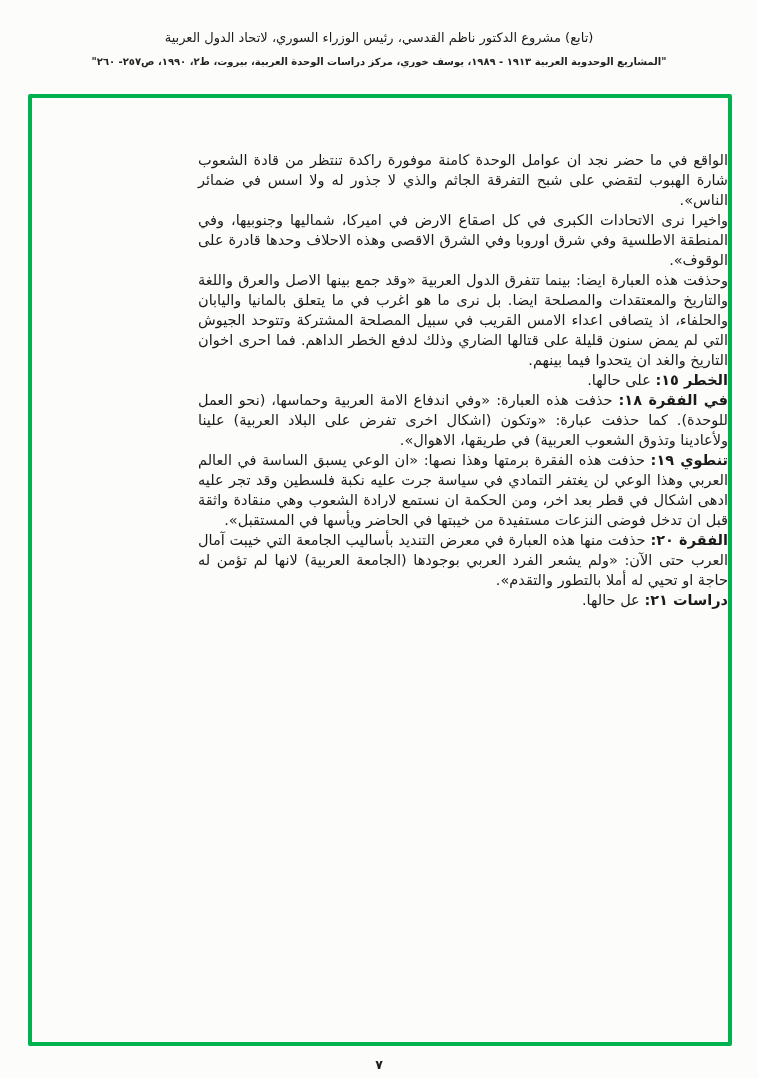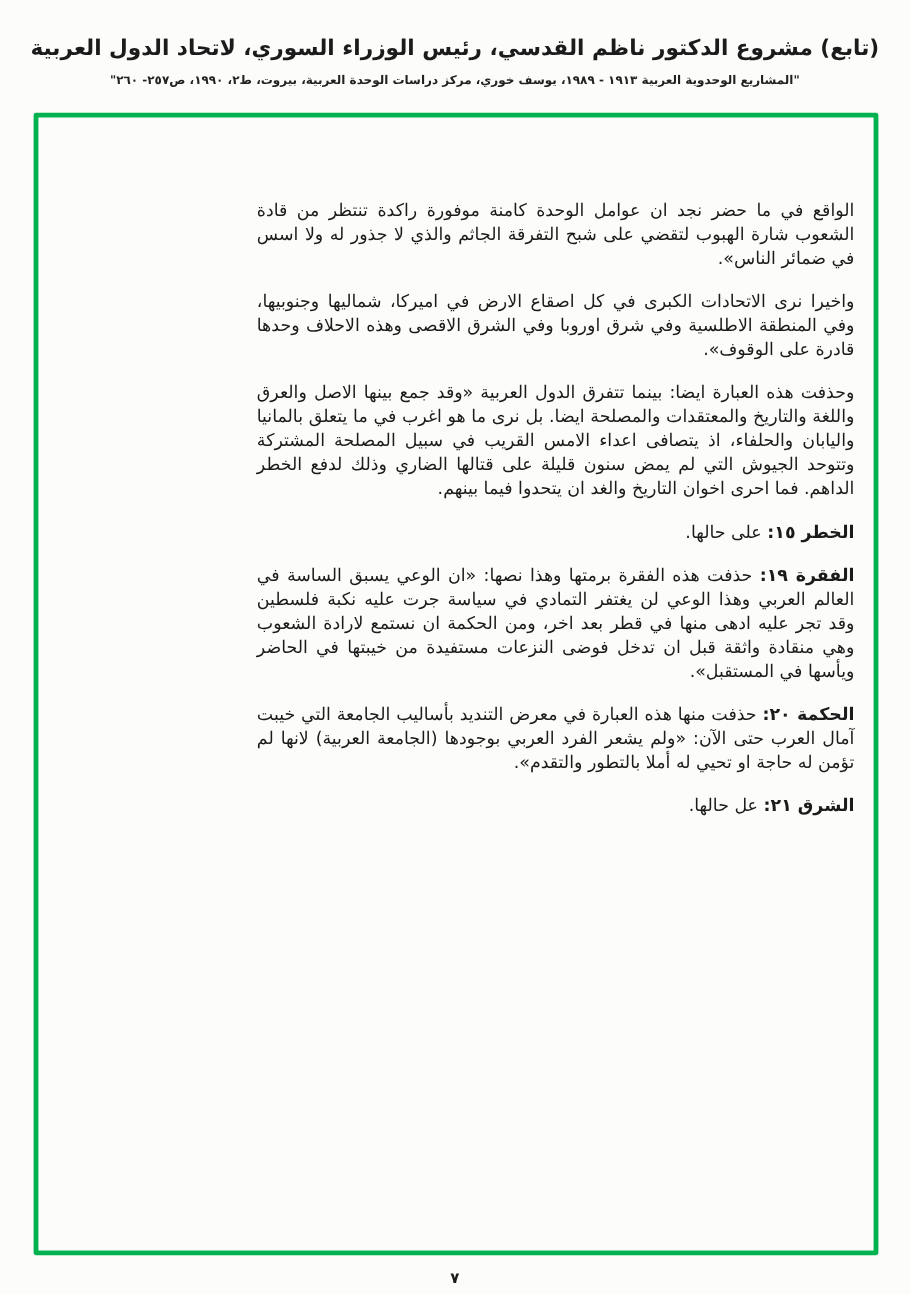--- a/index.html
+++ b/index.html
@@ -17,22 +17,22 @@
     direction: rtl;
   }
   .header {
     position: absolute;
     top: 30px;
     left: 0;
     right: 0;
     text-align: center;
   }
   .header-title {
-    font-size: 18px;
-    font-weight: bold;
+    font-size: 13px;
+    font-weight: normal;
     letter-spacing: 0.2px;
   }
   .header-source {
     font-size: 10px;
     font-weight: bold;
     margin-top: 11px;
     color: #222;
   }
   .frame {
     position: absolute;
@@ -50,21 +50,21 @@
     position: absolute;
     top: 150px;
     right: 30px;
     width: 530px;
     font-size: 14.5px;
     line-height: 20px;
     text-align: justify;
     text-justify: inter-word;
   }
   .textblock p {
-    margin: 16px;
+    margin: 0;
     padding: 0;
   }
   .textblock p strong {
     font-weight: bold;
   }
   .pagenum {
     position: absolute;
     bottom: 6px;
     left: 0;
     right: 0;
@@ -81,18 +81,19 @@
   <div class="header-source">"المشاريع الوحدوية العربية ١٩١٣ - ١٩٨٩، يوسف خوري، مركز دراسات الوحدة العربية، بيروت، ط٢، ١٩٩٠، ص٢٥٧- ٢٦٠"</div>
 </div>
 
 <div class="frame" id="green-frame" style="border-color: rgb(0, 177, 79);"></div>
 
 <div class="textblock">
   <p><strong></strong><span>الواقع في ما حضر نجد ان عوامل الوحدة كامنة موفورة راكدة تنتظر من قادة الشعوب شارة الهبوب لتقضي على شبح التفرقة الجاثم والذي لا جذور له ولا اسس في ضمائر الناس».</span></p>
   <p><strong></strong><span>واخيرا نرى الاتحادات الكبرى في كل اصقاع الارض في اميركا، شماليها وجنوبيها، وفي المنطقة الاطلسية وفي شرق اوروبا وفي الشرق الاقصى وهذه الاحلاف وحدها قادرة على الوقوف».</span></p>
   <p><strong></strong><span>وحذفت هذه العبارة ايضا: بينما تتفرق الدول العربية «وقد جمع بينها الاصل والعرق واللغة والتاريخ والمعتقدات والمصلحة ايضا. بل نرى ما هو اغرب في ما يتعلق بالمانيا واليابان والحلفاء، اذ يتصافى اعداء الامس القريب في سبيل المصلحة المشتركة وتتوحد الجيوش التي لم يمض سنون قليلة على قتالها الضاري وذلك لدفع الخطر الداهم. فما احرى اخوان التاريخ والغد ان يتحدوا فيما بينهم.</span></p>
   <p><strong>الخطر ١٥:</strong><span> على حالها.</span></p>
-  <p><strong>الفقرة ١٩:</strong><span> حذفت هذه الفقرة برمتها وهذا نصها: «ان الوعي يسبق الساسة في العالم العربي وهذا الوعي لن يغتفر التمادي في سياسة جرت عليه نكبة فلسطين وقد تجر عليه ادهى منها في قطر بعد اخر، ومن الحكمة ان نستمع لارادة الشعوب وهي منقادة واثقة قبل ان تدخل فوضى النزعات مستفيدة من خيبتها في الحاضر ويأسها في المستقبل».</span></p>
-  <p><strong>الحكمة ٢٠:</strong><span> حذفت منها هذه العبارة في معرض التنديد بأساليب الجامعة التي خيبت آمال العرب حتى الآن: «ولم يشعر الفرد العربي بوجودها (الجامعة العربية) لانها لم تؤمن له حاجة او تحيي له أملا بالتطور والتقدم».</span></p>
-  <p><strong>الشرق ٢١:</strong><span> عل حالها.</span></p>
+  <p><strong>في الفقرة ١٨:</strong><span> حذفت هذه العبارة: «وفي اندفاع الامة العربية وحماسها، (نحو العمل للوحدة). كما حذفت عبارة: «وتكون (اشكال اخرى تفرض على البلاد العربية) علينا ولأعادينا وتذوق الشعوب العربية) في طريقها، الاهوال».</span></p>
+  <p><strong>تنطوي ١٩:</strong><span> حذفت هذه الفقرة برمتها وهذا نصها: «ان الوعي يسبق الساسة في العالم العربي وهذا الوعي لن يغتفر التمادي في سياسة جرت عليه نكبة فلسطين وقد تجر عليه ادهى اشكال في قطر بعد اخر، ومن الحكمة ان نستمع لارادة الشعوب وهي منقادة واثقة قبل ان تدخل فوضى النزعات مستفيدة من خيبتها في الحاضر ويأسها في المستقبل».</span></p>
+  <p><strong>الفقرة ٢٠:</strong><span> حذفت منها هذه العبارة في معرض التنديد بأساليب الجامعة التي خيبت آمال العرب حتى الآن: «ولم يشعر الفرد العربي بوجودها (الجامعة العربية) لانها لم تؤمن له حاجة او تحيي له أملا بالتطور والتقدم».</span></p>
+  <p><strong>دراسات ٢١:</strong><span> عل حالها.</span></p>
 </div>
 
 <div class="pagenum">٧</div>
 
 </body></html>

